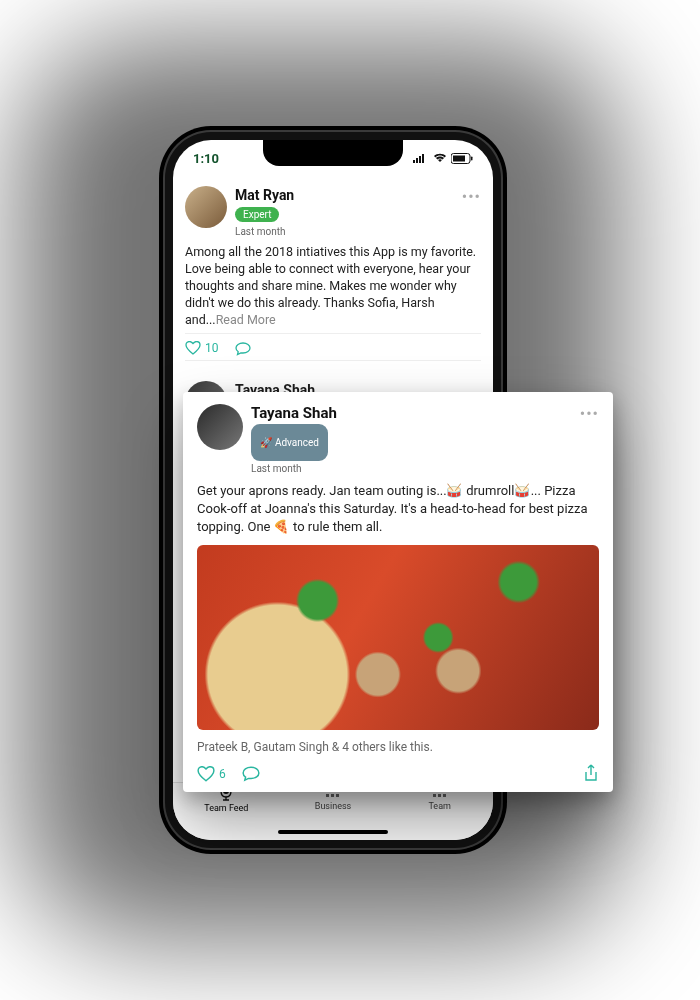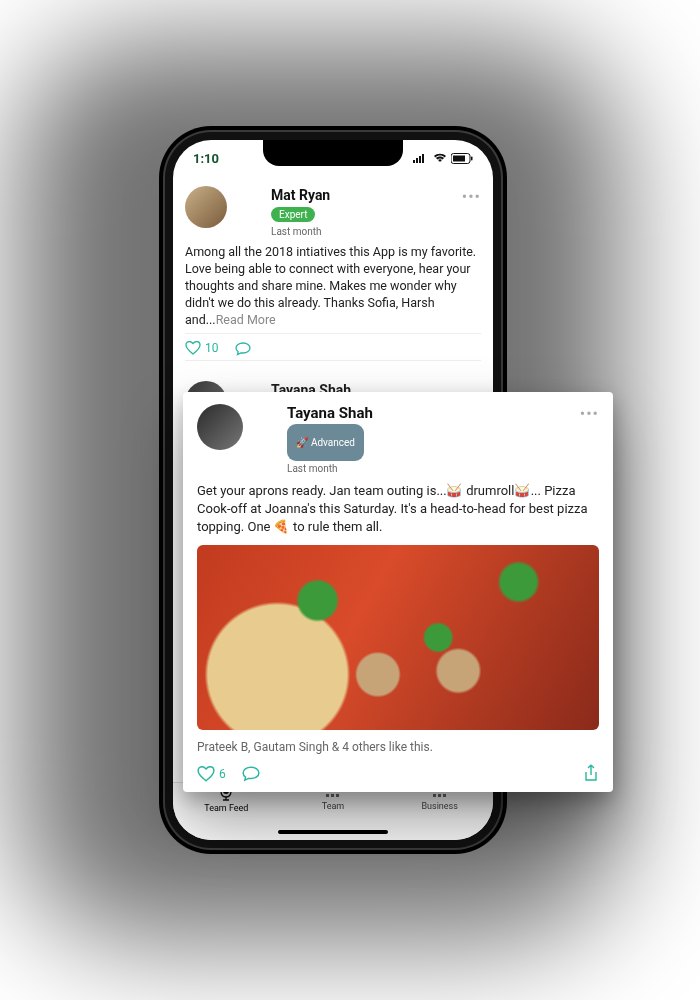--- a/index.html
+++ b/index.html
@@ -59,21 +59,21 @@
   .feed { padding: 0 12px; font-size: 12.5px; color: #222; line-height: 1.35; }
   .post-head { display: flex; align-items: flex-start; gap: 8px; margin-top: 6px; }
   .avatar {
     width: 42px; height: 42px; border-radius: 50%;
     background: linear-gradient(135deg,#c9b08a,#7a5b3a);
     flex-shrink: 0;
   }
   .avatar.t {
     background: linear-gradient(135deg,#2a2a2a,#777);
   }
-  .name-block { flex: 1; margin-left: 36px; }
+  .name-block { flex: 1; }
   .author { font-weight: 700; font-size: 14px; color: #111; }
   .badge {
     display: inline-block;
     font-size: 10px;
     padding: 1px 8px;
     border-radius: 9px;
     color: #fff;
     margin-top: 2px;
   }
   .badge.expert { background: #3fb24f; }
@@ -289,39 +289,39 @@
                 <rect x="11" y="1" width="3" height="3"></rect>
                 <rect x="1" y="6" width="3" height="3"></rect>
                 <rect x="6" y="6" width="3" height="3"></rect>
                 <rect x="11" y="6" width="3" height="3"></rect>
                 <rect x="1" y="11" width="3" height="3"></rect>
                 <rect x="6" y="11" width="3" height="3"></rect>
                 <rect x="11" y="11" width="3" height="3"></rect>
               </g>
             </svg>
         </span>
-        <span>Team</span>
+        <span>Business</span>
       </div>
       <div class="nav-item">
         <span>
           <svg width="16" height="16" viewBox="0 0 16 16">
               <g fill="#666">
                 <rect x="1" y="1" width="3" height="3"></rect>
                 <rect x="6" y="1" width="3" height="3"></rect>
                 <rect x="11" y="1" width="3" height="3"></rect>
                 <rect x="1" y="6" width="3" height="3"></rect>
                 <rect x="6" y="6" width="3" height="3"></rect>
                 <rect x="11" y="6" width="3" height="3"></rect>
                 <rect x="1" y="11" width="3" height="3"></rect>
                 <rect x="6" y="11" width="3" height="3"></rect>
                 <rect x="11" y="11" width="3" height="3"></rect>
               </g>
             </svg>
         </span>
-        <span>Business</span>
+        <span>Team</span>
       </div>
     </div>
     <div class="home-indicator"></div>
   </div>
 </div>
 
 <div class="float-card">
   <div class="post-head">
     <div class="avatar t"></div>
     <div class="name-block">

